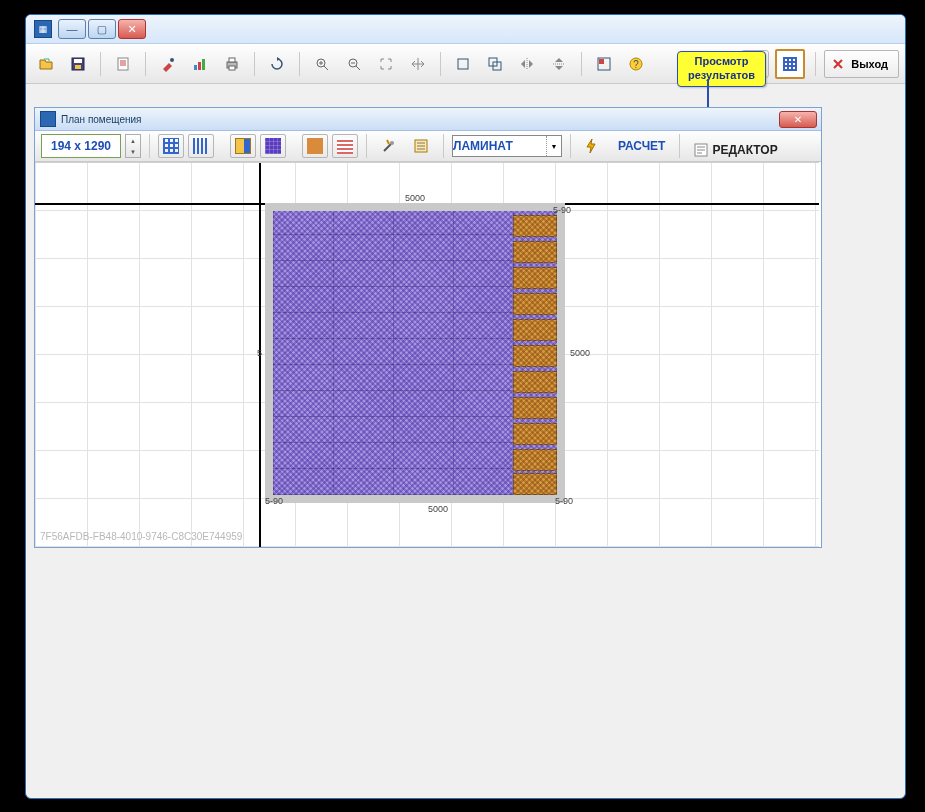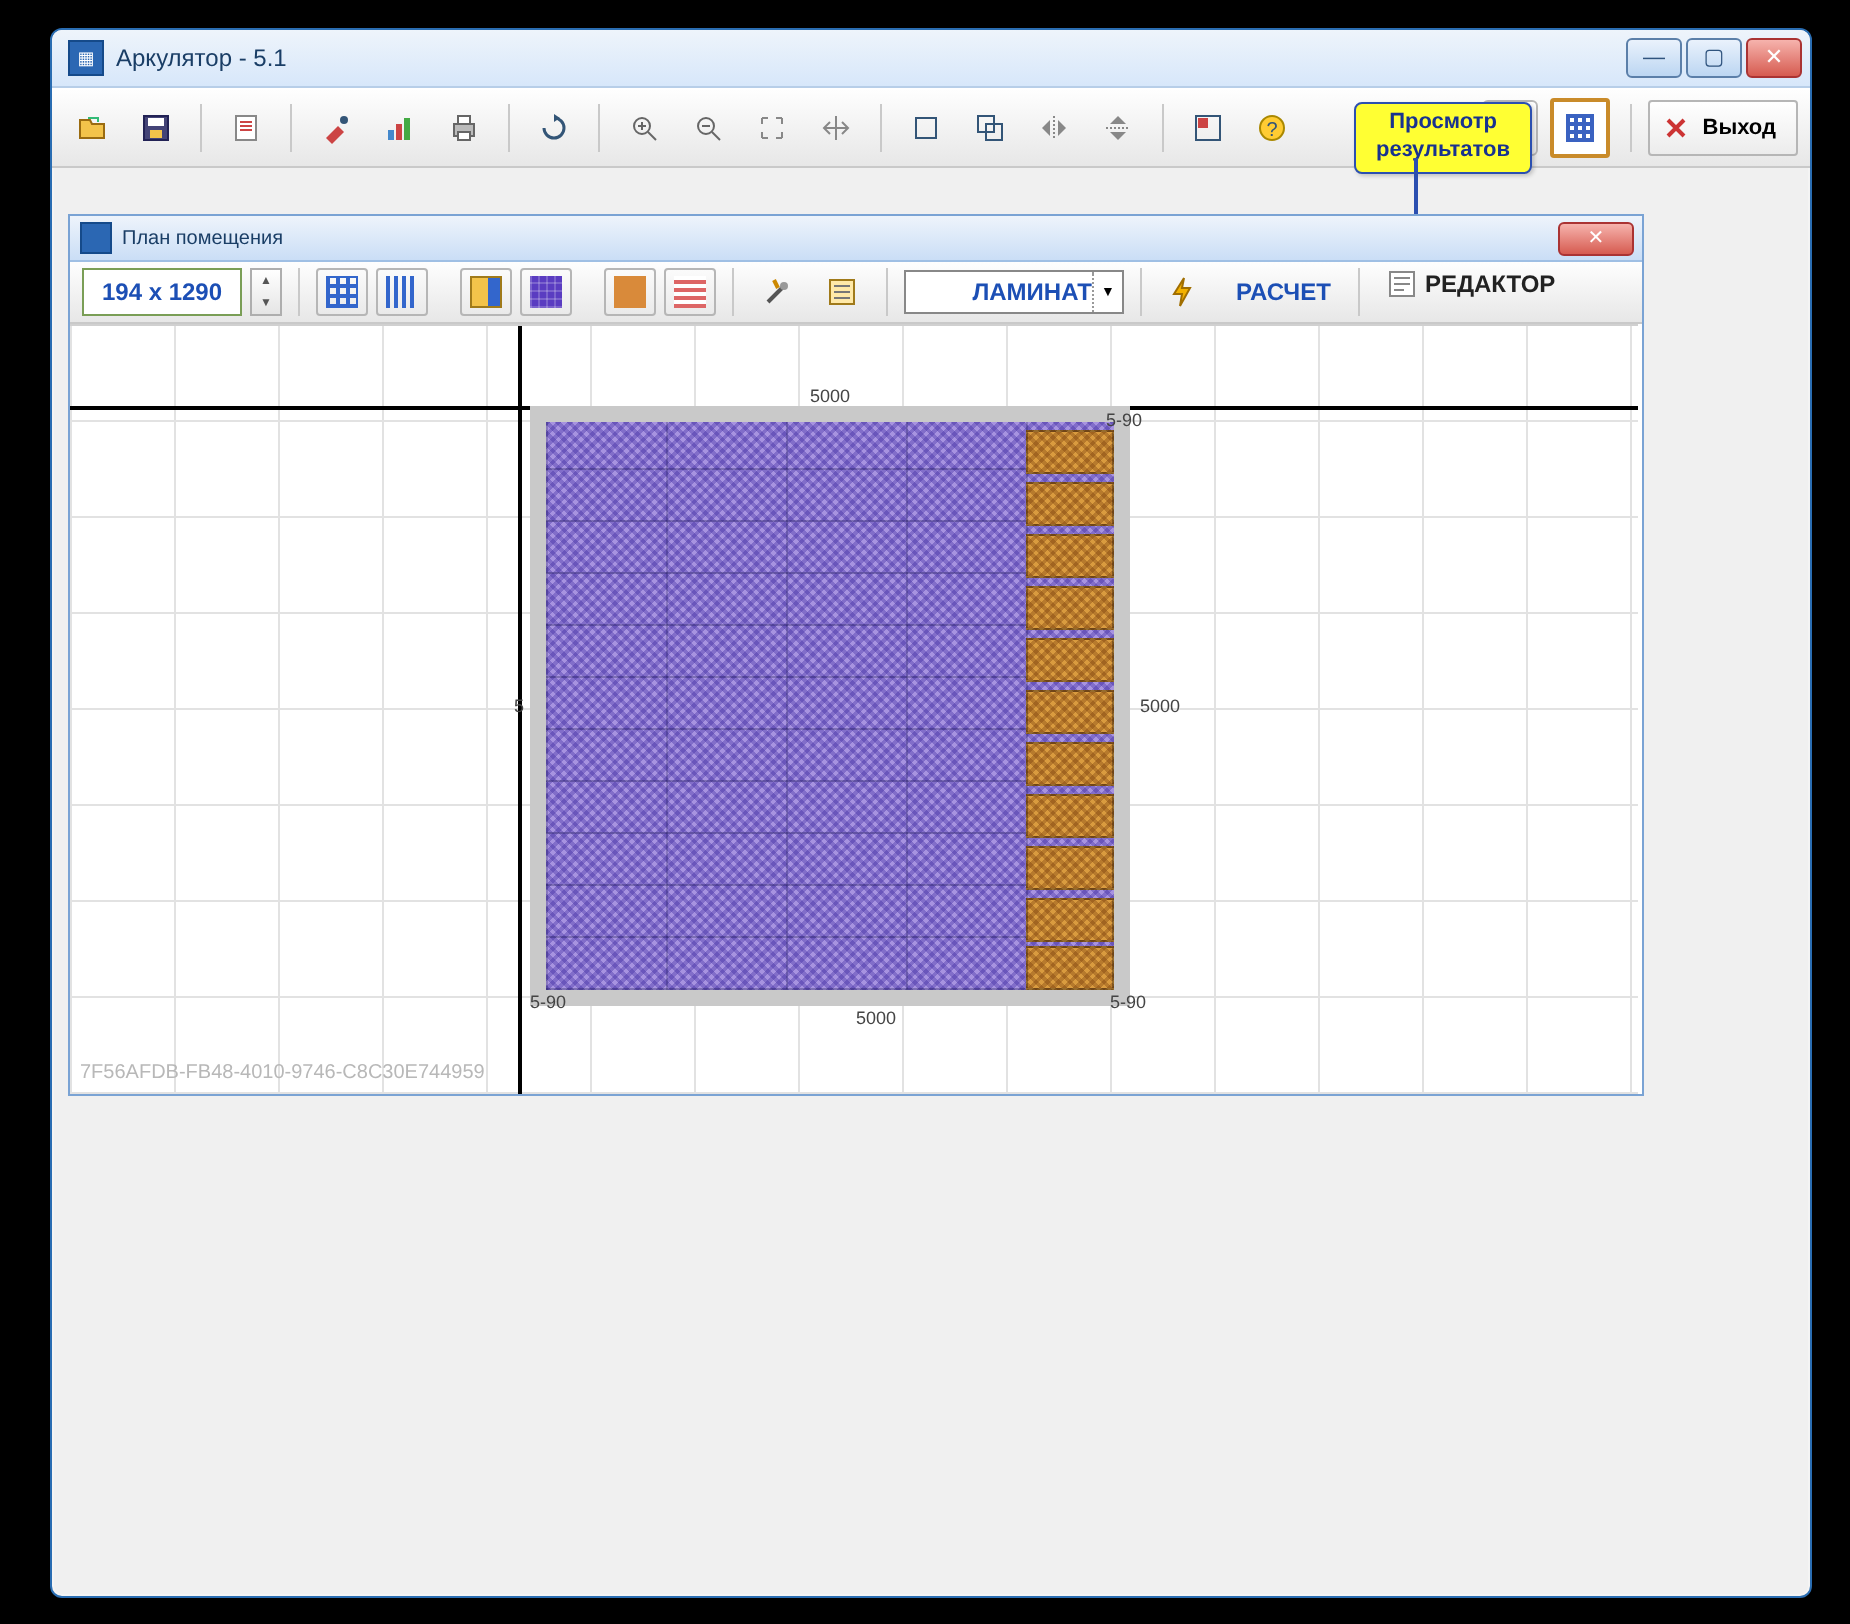--- a/index.html
+++ b/index.html
@@ -26,24 +26,24 @@
 .subtitle .sic{width:14px;height:14px;margin:0 5px;background:#2b67b3;border:1px solid #154a8a;}
 .subtitle .txt{flex:1;color:#1a3e66;font-size:10px;}
 .subclose{width:36px;height:15px;margin-right:4px;background:linear-gradient(#f6b3ad,#d65b50);border:1px solid #a33;border-radius:3px;color:#fff;display:flex;align-items:center;justify-content:center;font-size:10px;}
 .subtoolbar{height:30px;background:linear-gradient(#fefefe,#e7e7e7);border-bottom:1px solid #c9c9c9;display:flex;align-items:center;padding:0 6px;gap:4px;}
 .sizebox{width:78px;height:22px;border:1px solid #7a9e56;background:#fff;color:#1c4fb5;font-weight:bold;display:flex;align-items:center;justify-content:center;font-size:12px;}
 .spin{width:14px;height:22px;border:1px solid #aeaeae;background:linear-gradient(#fff,#e5e5e5);display:flex;flex-direction:column;}
 .spin div{flex:1;display:flex;align-items:center;justify-content:center;font-size:6px;color:#555;}
 .fillbtn{width:24px;height:22px;border:1px solid #b6b6b6;border-radius:2px;display:flex;align-items:center;justify-content:center;}
 .sw{width:16px;height:16px;}
 .matsel{height:20px;width:108px;border:1px solid #888;background:#fff;display:flex;align-items:center;}
-.matsel .lbl{flex:1;text-align:right;color:#1c4fb5;font-weight:bold;font-size:12px;}
+.matsel .lbl{flex:1;text-align:left;color:#1c4fb5;font-weight:bold;font-size:12px;}
 .matsel .dd{width:14px;height:100%;border-left:1px dotted #999;display:flex;align-items:center;justify-content:center;font-size:7px;}
 .linkbtn{display:flex;align-items:center;gap:21px;height:22px;padding:0 6px;color:#1c4fb5;font-weight:bold;font-size:12px;}
-.editbtn{display:flex;align-items:flex-start;gap:4px;height:22px;padding:0 6px;color:#222;font-weight:bold;font-size:12px;}
+.editbtn{display:flex;align-items:flex-end;gap:4px;height:22px;padding:0 6px;color:#222;font-weight:bold;font-size:12px;}
 .viewport{position:relative;width:784px;height:384px;background:#fff;overflow:hidden;border-top:1px solid #d0d0d0;}
 .grid{position:absolute;inset:0;background-image:repeating-linear-gradient(0deg,#e2e2e2 0 1px,transparent 1px 48px),repeating-linear-gradient(90deg,#e2e2e2 0 1px,transparent 1px 52px);}
 .axis-h{position:absolute;left:0;right:0;top:40px;height:2px;background:#000;}
 .axis-v{position:absolute;top:0;bottom:0;left:224px;width:2px;background:#000;}
 .roomwall{position:absolute;left:230px;top:40px;width:300px;height:300px;border:8px solid #c9c9c9;box-sizing:border-box;}
 .floor{position:absolute;inset:0;background:#a793e0;background-image:
  repeating-linear-gradient(0deg,rgba(0,0,50,.25) 0 1px,transparent 1px 26px),
  repeating-linear-gradient(90deg,rgba(0,0,50,.2) 0 1px,transparent 1px 60px),
  repeating-linear-gradient(45deg,rgba(60,40,160,.35) 0 2px,transparent 2px 4px),
  repeating-linear-gradient(-45deg,rgba(60,40,160,.35) 0 2px,transparent 2px 4px);
@@ -56,21 +56,20 @@
 svg{display:block}
 </style>
 </head>
 <body>
 
 <div class="frame">
  <div class="window">
 
   <div class="titlebar">
     <div class="app-icon">▦</div>
-    <div class="title">Аркулятор - 5.1</div>
     <div class="winbtns">
       <div class="winbtn">—</div>
       <div class="winbtn">▢</div>
       <div class="winbtn close">✕</div>
     </div>
   </div>
 
 
   <div class="toolbar">
     <div class="tbtn">

